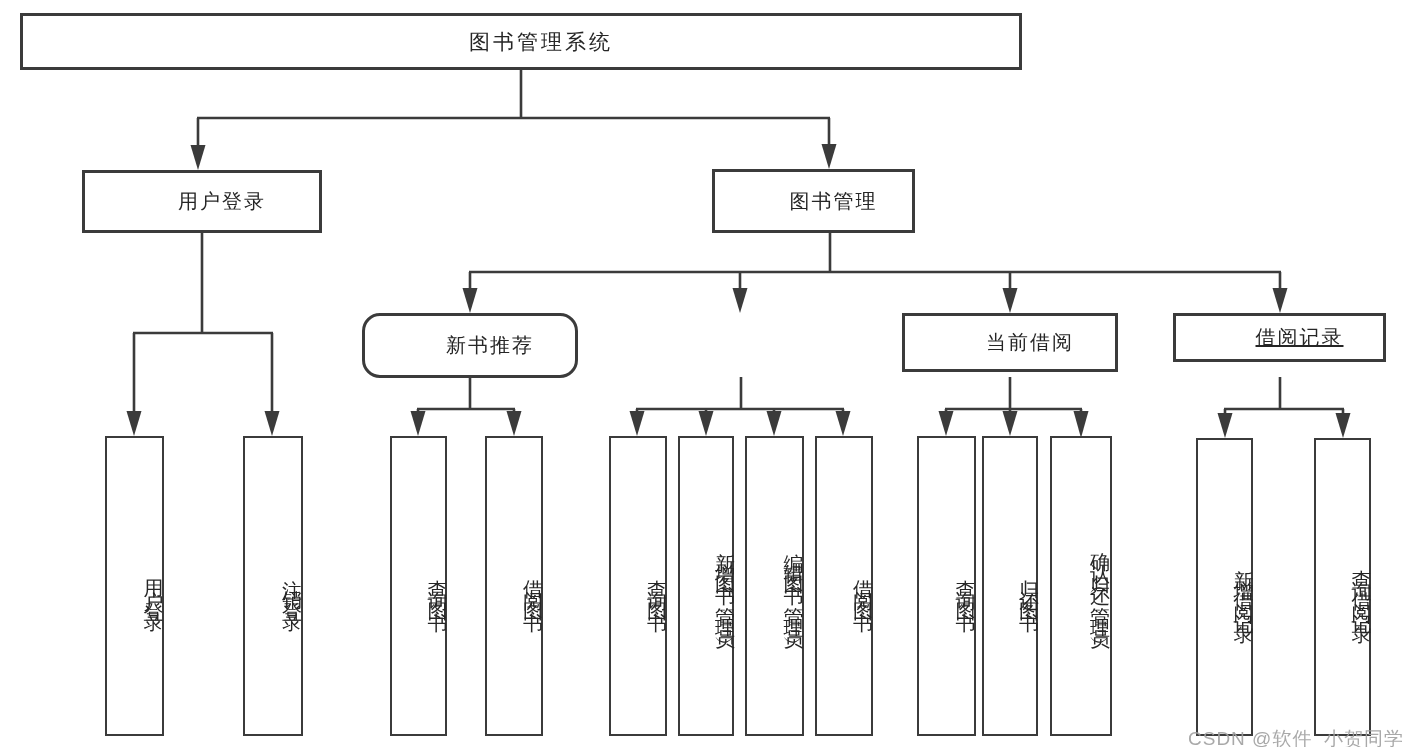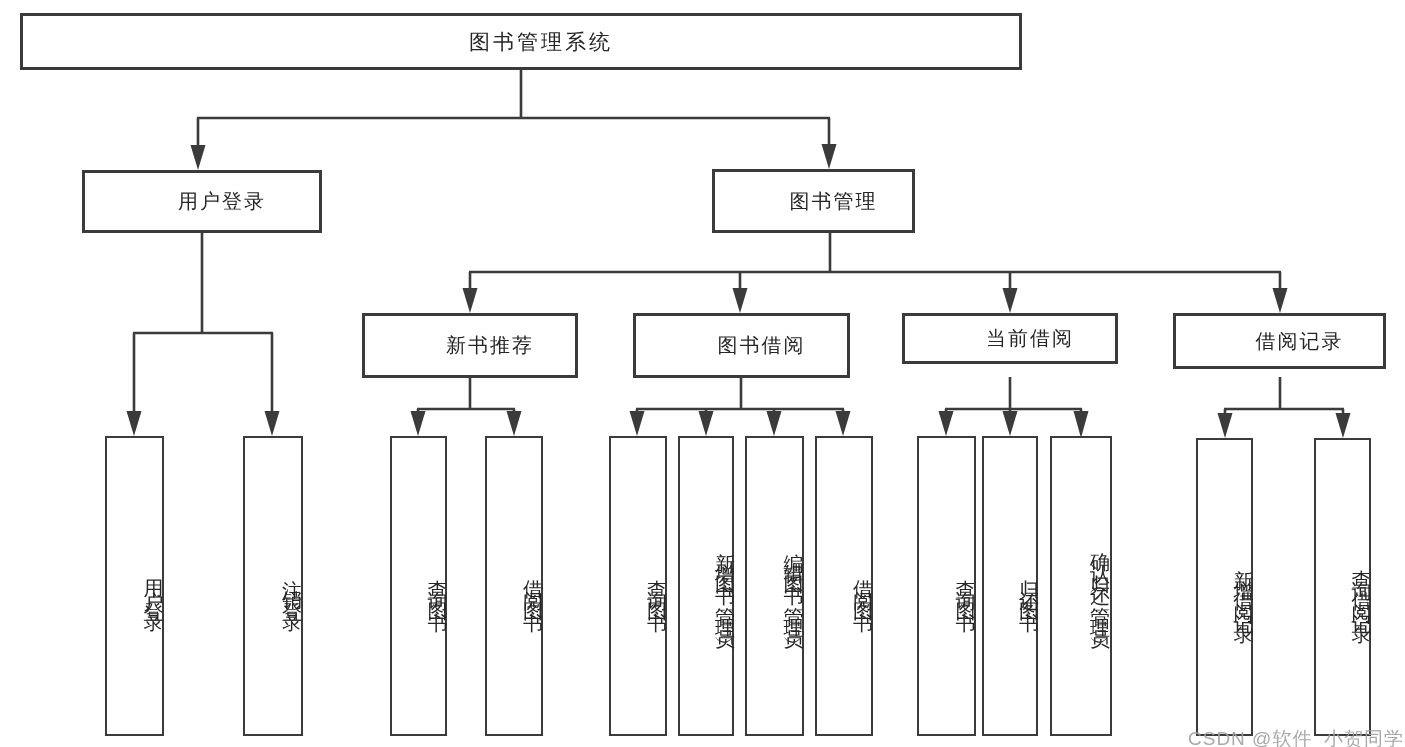--- a/index.html
+++ b/index.html
@@ -62,24 +62,23 @@
       <polygon points="1217.5,413 1232.5,413 1225,438"></polygon>
       <polygon points="1335.5,413 1350.5,413 1343,438"></polygon>
     </g>
   </svg>
 
   <div class="node h-node root-node" style="left:20px;top:13px;width:1002px;height:57px;">图书管理系统</div>
 
   <div class="node h-node" style="left:82px;top:170px;width:240px;height:63px;">用户登录</div>
   <div class="node h-node" style="left:712px;top:169px;width:203px;height:64px;">图书管理</div>
 
-  <div class="node h-node" style="left:362px;top:313px;width:216px;height:65px;">新书推荐</div>
-  <div class="node h-node" style="left:633px;top:313px;width:217px;height:65px;">图书借阅</div>
-  <div class="node h-node" style="left:902px;top:313px;width:216px;height:51px;font-family:Liberation Serif, serif;">当前借阅</div>
-  <div class="node h-node" style="left:1173px;top:313px;width:213px;height:56px;">借阅记录</div>
+  <div class="node h-node" style="left:362px;top:313px;width:216px;height:65px;border-radius:18px;">新书推荐</div>
+  <div class="node h-node" style="left:902px;top:313px;width:216px;height:59px;font-family:Liberation Serif, serif;">当前借阅</div>
+  <div class="node h-node" style="left:1173px;top:313px;width:213px;height:49px;text-decoration:underline;">借阅记录</div>
 
   <div class="node v-node" style="left:105px;top:436px;width:59px;height:300px;">用户登录</div>
   <div class="node v-node" style="left:243px;top:436px;width:60px;height:300px;">注销登录</div>
 
   <div class="node v-node" style="left:390px;top:436px;width:57px;height:300px;">查询图书</div>
   <div class="node v-node" style="left:485px;top:436px;width:58px;height:300px;">借阅图书</div>
 
   <div class="node v-node" style="left:609px;top:436px;width:58px;height:300px;">查询图书</div>
   <div class="node v-node" style="left:678px;top:436px;width:56px;height:300px;">新增图书（管理员）</div>
   <div class="node v-node" style="left:745px;top:436px;width:59px;height:300px;">编辑图书（管理员）</div>

